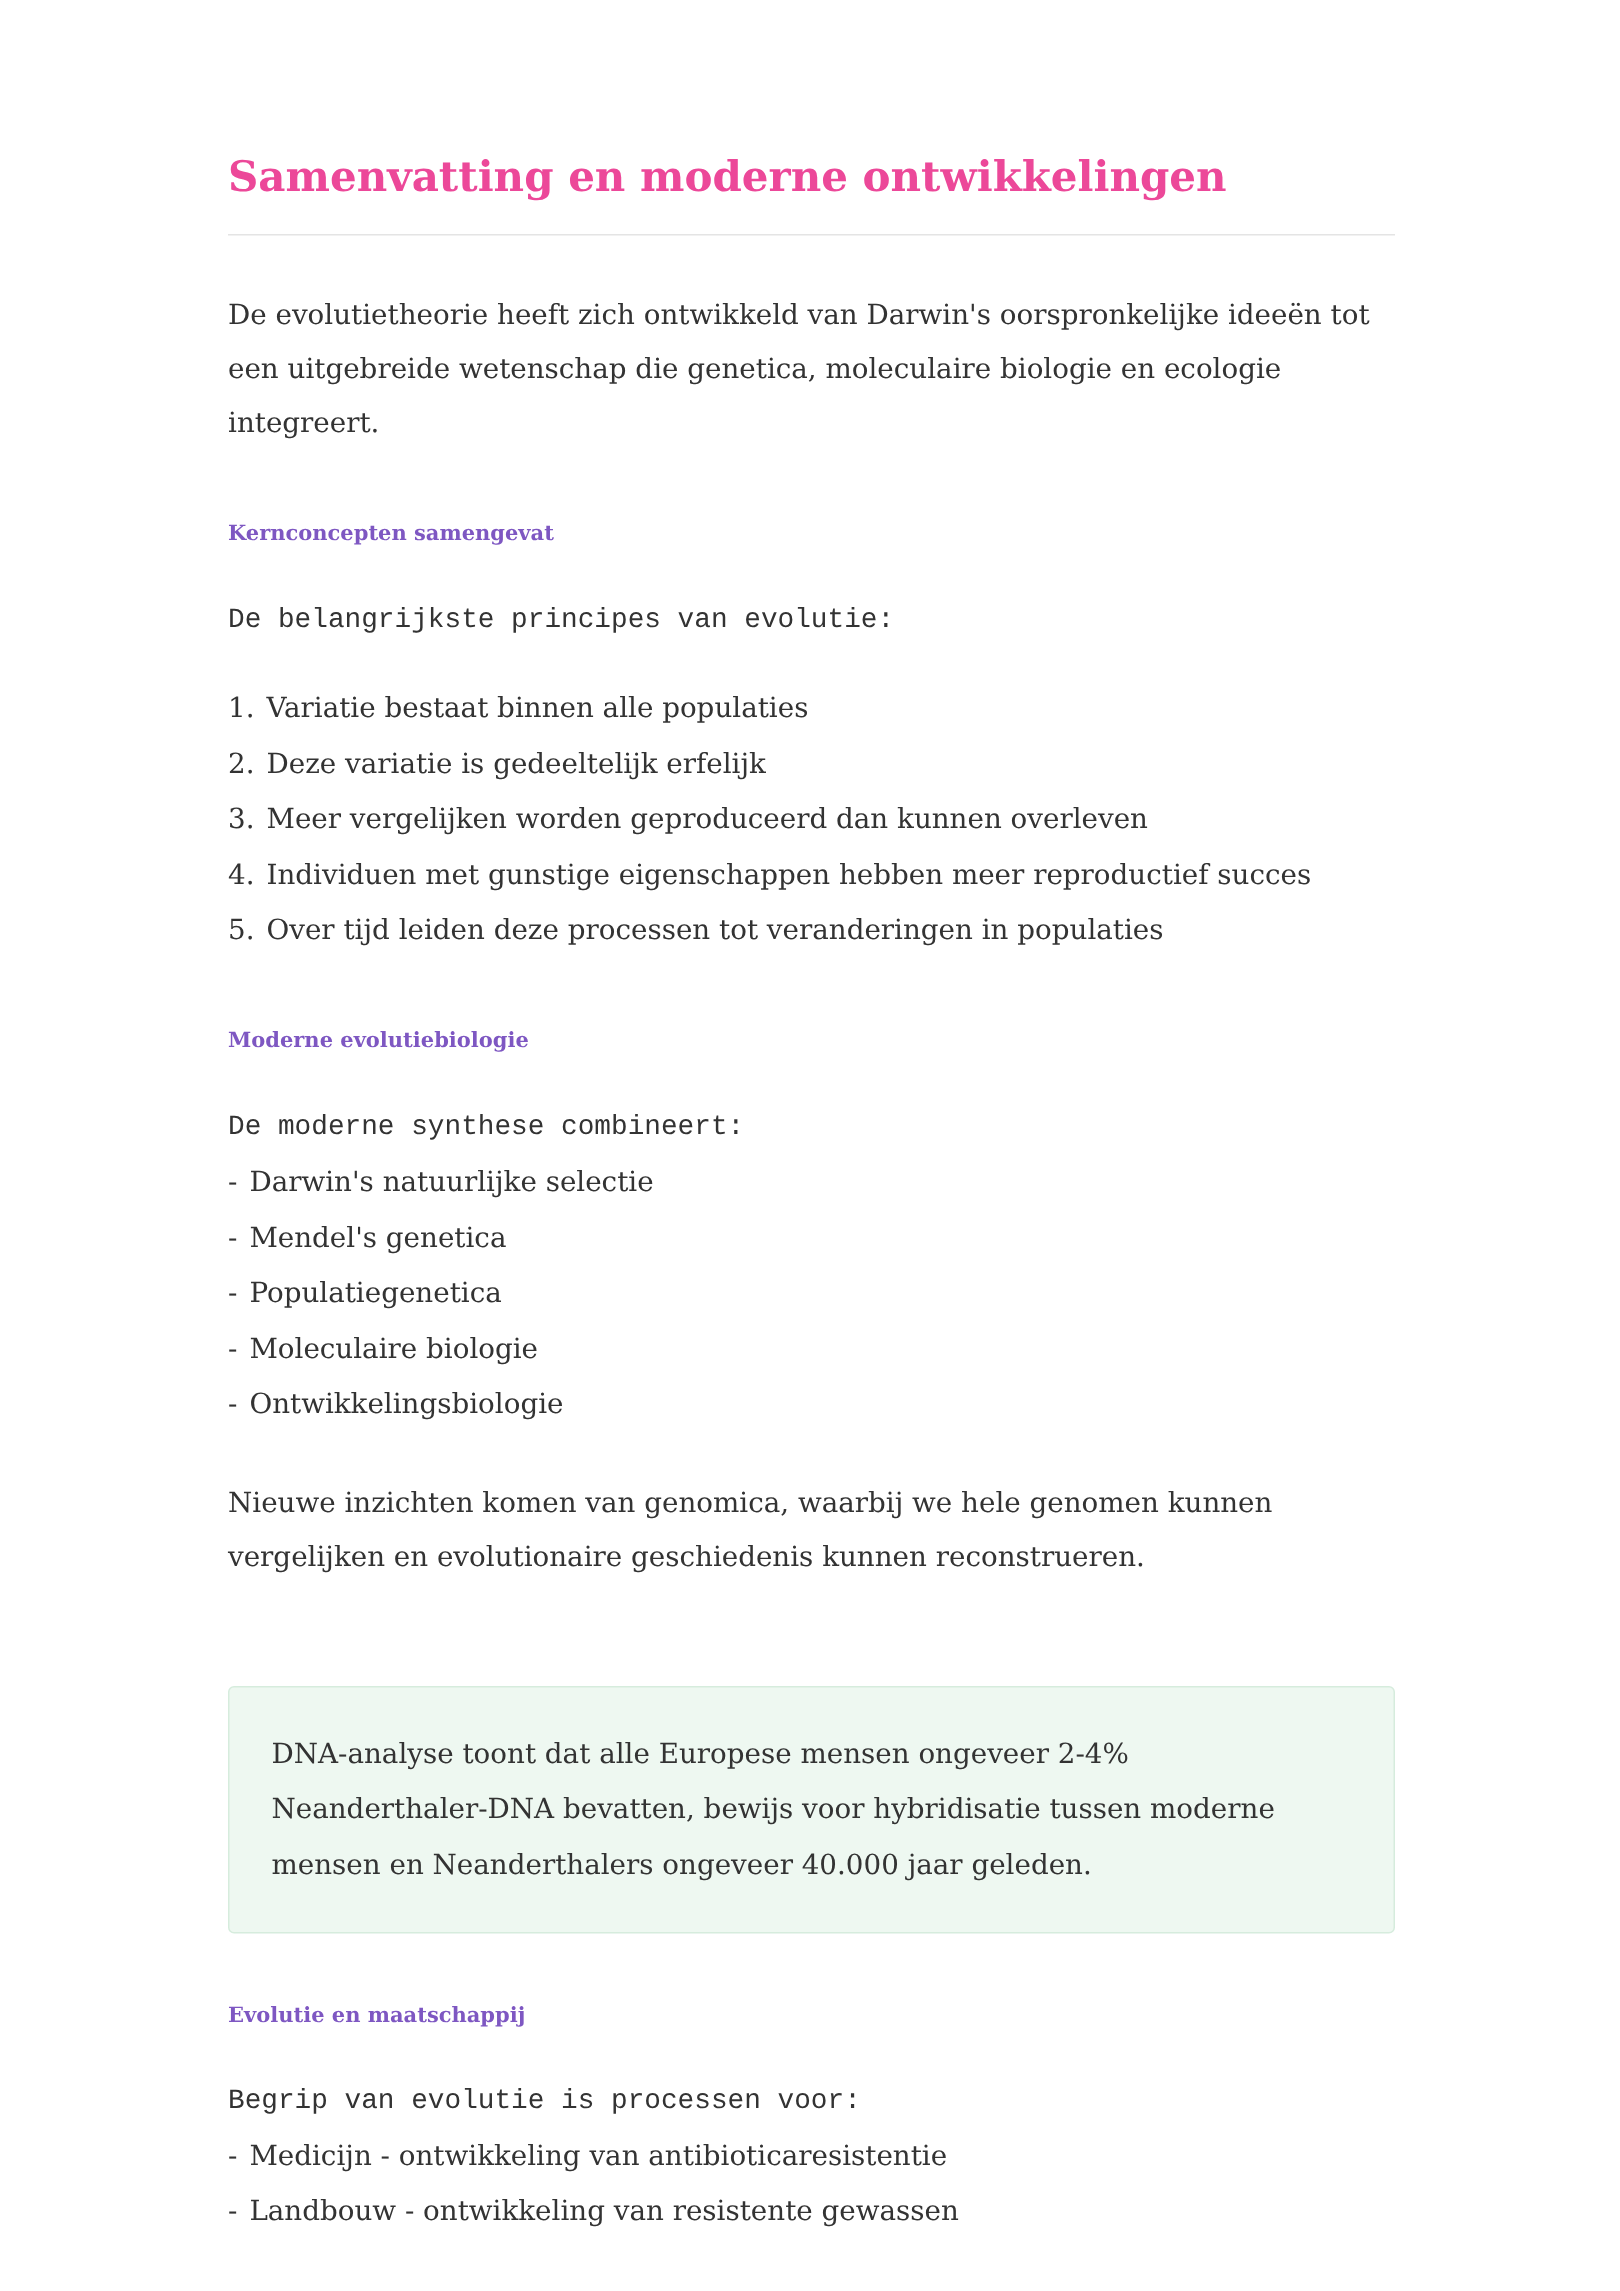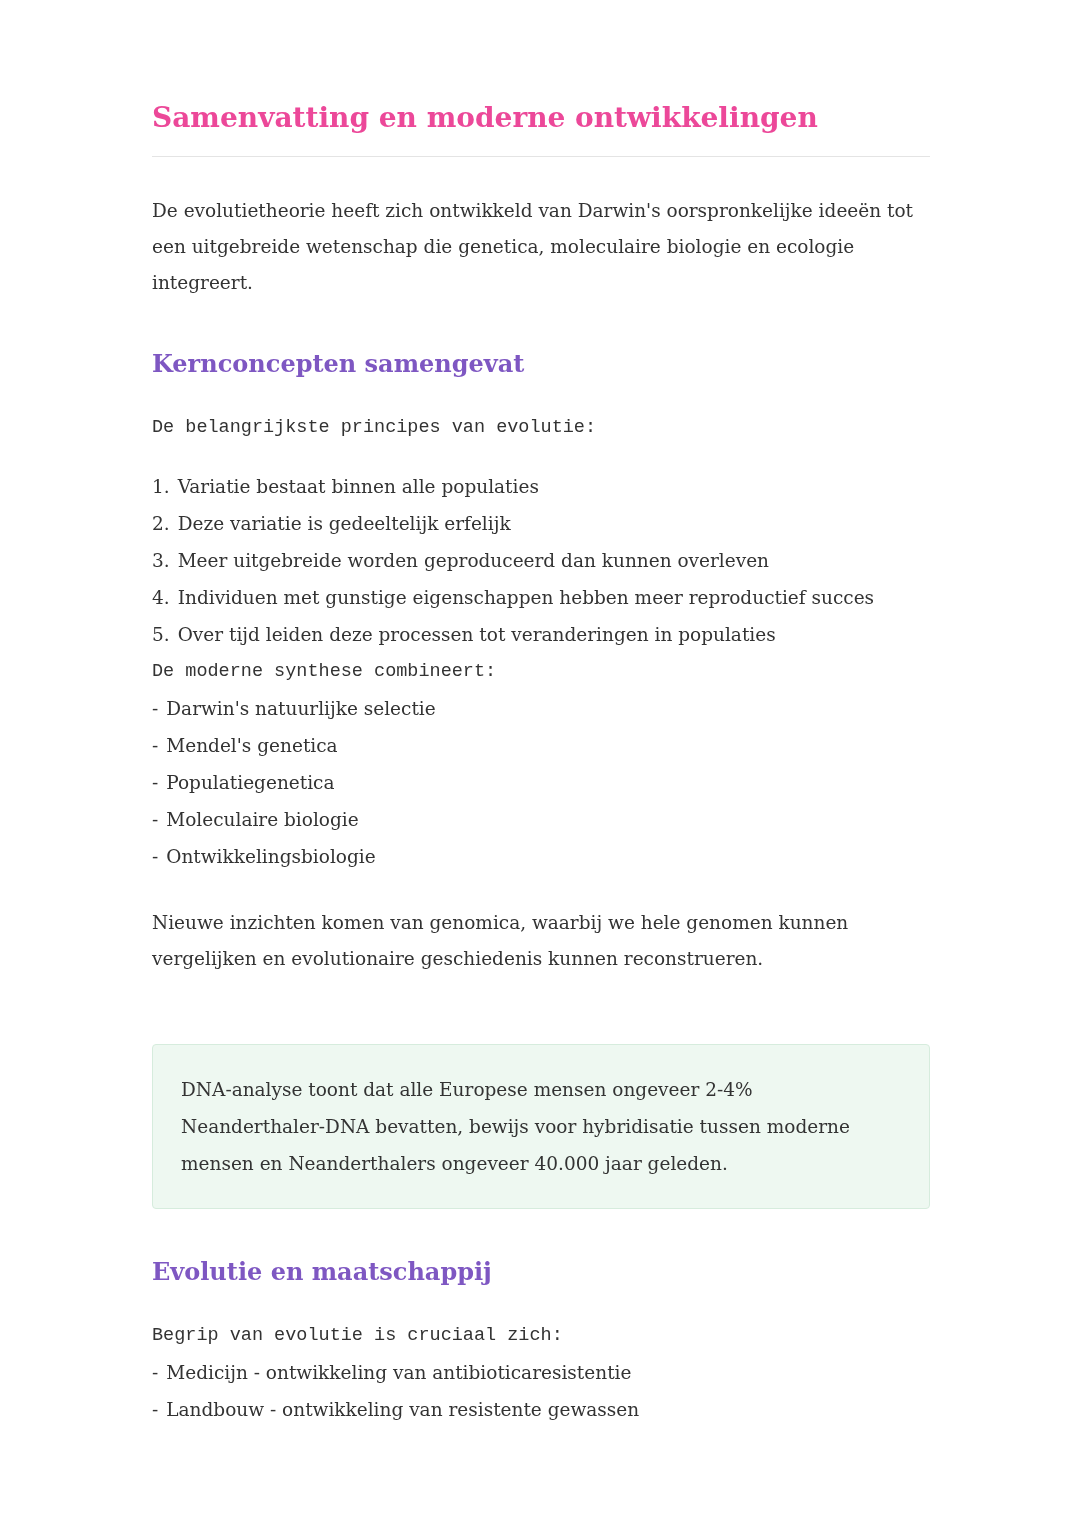--- a/index.html
+++ b/index.html
@@ -30,21 +30,21 @@
     border: none;
     border-top: 1px solid #e4e4e4;
     margin: 0 0 36px 0;
   }
   .paragraph {
     font-size: 18.5px;
     line-height: 36px;
     margin: 0 0 30px 0;
   }
   .section-heading {
-    font-size: 24px;
+    font-size: 14px;
     font-weight: 700;
     color: #7e57c2;
     margin: 46px 0 28px 0;
     line-height: 1.4;
   }
   .lead-line {
     font-size: 18.5px;
     line-height: 37px;
     margin: 0;
     font-family: Liberation Mono, monospace;
@@ -103,34 +103,35 @@
       <div class="list-row">
         <span class="list-marker">1.</span>
         <span class="list-text">Variatie bestaat binnen alle populaties</span>
       </div>
       <div class="list-row">
         <span class="list-marker">2.</span>
         <span class="list-text">Deze variatie is gedeeltelijk erfelijk</span>
       </div>
       <div class="list-row">
         <span class="list-marker">3.</span>
-        <span class="list-text">Meer uitgebreide worden geproduceerd dan kunnen overleven</span>
+        <span class="list-text">Meer vergelijken worden geproduceerd dan kunnen overleven</span>
       </div>
       <div class="list-row">
         <span class="list-marker">4.</span>
         <span class="list-text">Individuen met gunstige eigenschappen hebben meer reproductief succes</span>
       </div>
       <div class="list-row">
         <span class="list-marker">5.</span>
         <span class="list-text">Over tijd leiden deze processen tot veranderingen in populaties</span>
       </div>
     </div>
   </div>
 
   <div class="section">
+    <h3 class="section-heading">Moderne evolutiebiologie</h3>
     <p class="lead-line">De moderne synthese combineert:</p>
     <div class="dash-list tight">
       <div class="list-row">
         <span class="list-marker">-</span>
         <span class="list-text">Darwin's natuurlijke selectie</span>
       </div>
       <div class="list-row">
         <span class="list-marker">-</span>
         <span class="list-text">Mendel's genetica</span>
       </div>
@@ -148,21 +149,21 @@
       </div>
     </div>
     <p class="paragraph para-after-list">Nieuwe inzichten komen van genomica, waarbij we hele genomen kunnen vergelijken en evolutionaire geschiedenis kunnen reconstrueren.</p>
     <div class="callout">
       <p class="callout-text">DNA-analyse toont dat alle Europese mensen ongeveer 2-4% Neanderthaler-DNA bevatten, bewijs voor hybridisatie tussen moderne mensen en Neanderthalers ongeveer 40.000 jaar geleden.</p>
     </div>
   </div>
 
   <div class="section">
     <h3 class="section-heading">Evolutie en maatschappij</h3>
-    <p class="lead-line">Begrip van evolutie is cruciaal zich:</p>
+    <p class="lead-line">Begrip van evolutie is processen voor:</p>
     <div class="dash-list tight">
       <div class="list-row">
         <span class="list-marker">-</span>
         <span class="list-text">Medicijn - ontwikkeling van antibioticaresistentie</span>
       </div>
       <div class="list-row">
         <span class="list-marker">-</span>
         <span class="list-text">Landbouw - ontwikkeling van resistente gewassen</span>
       </div>
     </div>

